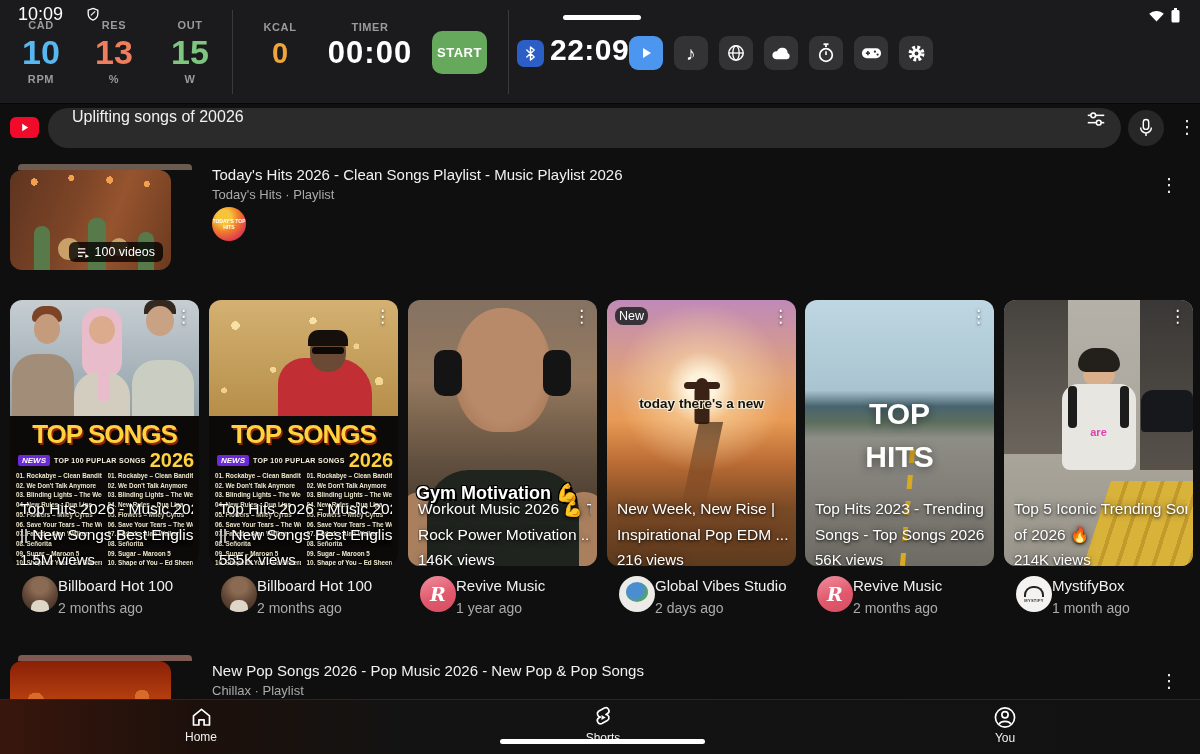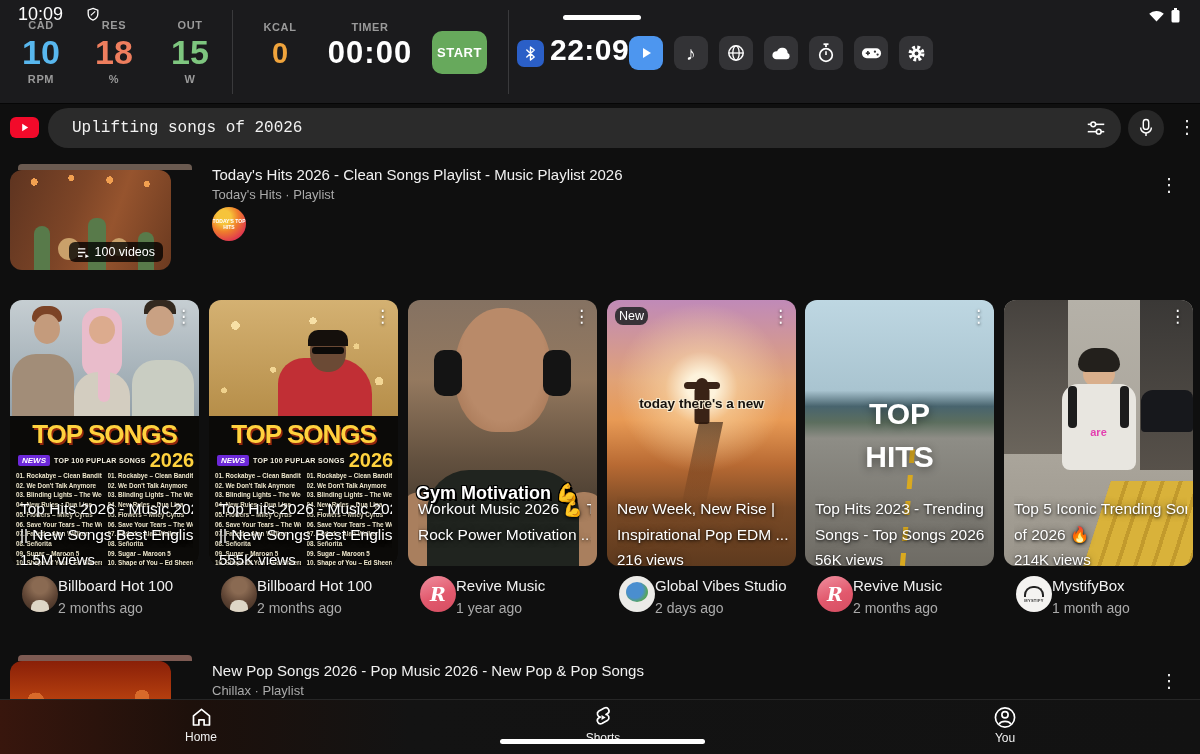--- a/index.html
+++ b/index.html
@@ -26,21 +26,21 @@
   .clock{position:absolute;left:550px;top:33px;font-size:30px;font-weight:700;color:#fff;letter-spacing:.5px;}
   .appsrow{position:absolute;left:629px;top:36px;display:flex;gap:11px;}
   .appbtn{width:34px;height:34px;border-radius:9px;background:#333336;display:flex;align-items:center;justify-content:center;color:#fff;cursor:pointer;}
   .appbtn.play{background:#4d96ef;}
   .appbtn .uni{font-size:19px;line-height:19px;}
 
   
   .ytlogo{position:absolute;left:10px;top:117px;width:29px;height:21px;border-radius:6px;background:#f20a2a;
           display:flex;align-items:center;justify-content:center;}
   .searchpill{position:absolute;left:48px;top:108px;width:1073px;height:40px;border-radius:20px;background:#2b2b2b;
-              display:flex;align-items:center;padding:0 14px 0 24px;box-sizing:border-box;cursor:text;font-family:Liberation Mono, monospace;}
+              display:flex;align-items:flex-start;padding:0 14px 0 24px;box-sizing:border-box;cursor:text;}
   .searchpill .q{flex:1;font-size:16px;color:#f1f1f1;}
   .micbtn{position:absolute;left:1128px;top:110px;width:36px;height:36px;border-radius:50%;background:#272727;
           display:flex;align-items:center;justify-content:center;cursor:pointer;}
   .kebab{color:#f1f1f1;font-size:18px;line-height:18px;cursor:pointer;}
   .srckebab{position:absolute;left:1178px;top:118px;}
 
   
   .stackstrip{position:absolute;left:18px;width:174px;height:6px;border-radius:4px 4px 0 0;}
   .plthumb{position:absolute;left:10px;width:161px;height:100px;border-radius:12px;overflow:hidden;cursor:pointer;}
   .plbadge{position:absolute;right:8px;bottom:8px;display:flex;align-items:center;gap:5px;background:rgba(0,0,0,.78);
@@ -191,21 +191,21 @@
         </svg>
     </div>
 
     <div class="metric" style="left:41px;">
       <span class="lab">CAD</span>
       <span class="val" style="color:#58b7ee;">10</span>
       <span class="unit">RPM</span>
     </div>
     <div class="metric" style="left:114px;">
       <span class="lab">RES</span>
-      <span class="val" style="color:#ee7e5e;">18</span>
+      <span class="val" style="color:#ee7e5e;">13</span>
       <span class="unit">%</span>
     </div>
     <div class="metric" style="left:190px;">
       <span class="lab">OUT</span>
       <span class="val" style="color:#7ec67f;">15</span>
       <span class="unit">W</span>
     </div>
 
     <div class="vdiv" style="left:232px;"></div>
 
@@ -452,20 +452,21 @@
       <div class="t3cup" style="left:26px;"></div>
       <div class="t3cup" style="right:26px;"></div>
       <div class="t3arm" style="left:-8px;"></div>
       <div class="t3arm" style="right:-8px;"></div>
       <div class="t3tank"></div>
       <div class="t3cap">Gym Motivation 💪</div>
       <span class="tkebab">⋮</span>
       <div class="vtitle">
         <div class="l">Workout Music 2026 💪 The</div>
         <div class="l">Rock Power Motivation ...</div>
+        <div class="views">146K views</div>
       </div>
     </div>
     <div class="chrow">
       <div class="chav av-revive">R</div>
       <div class="chmeta">
         <div class="nm">Revive Music</div>
         <div class="ag">1 year ago</div>
       </div>
     </div>
   </div>

